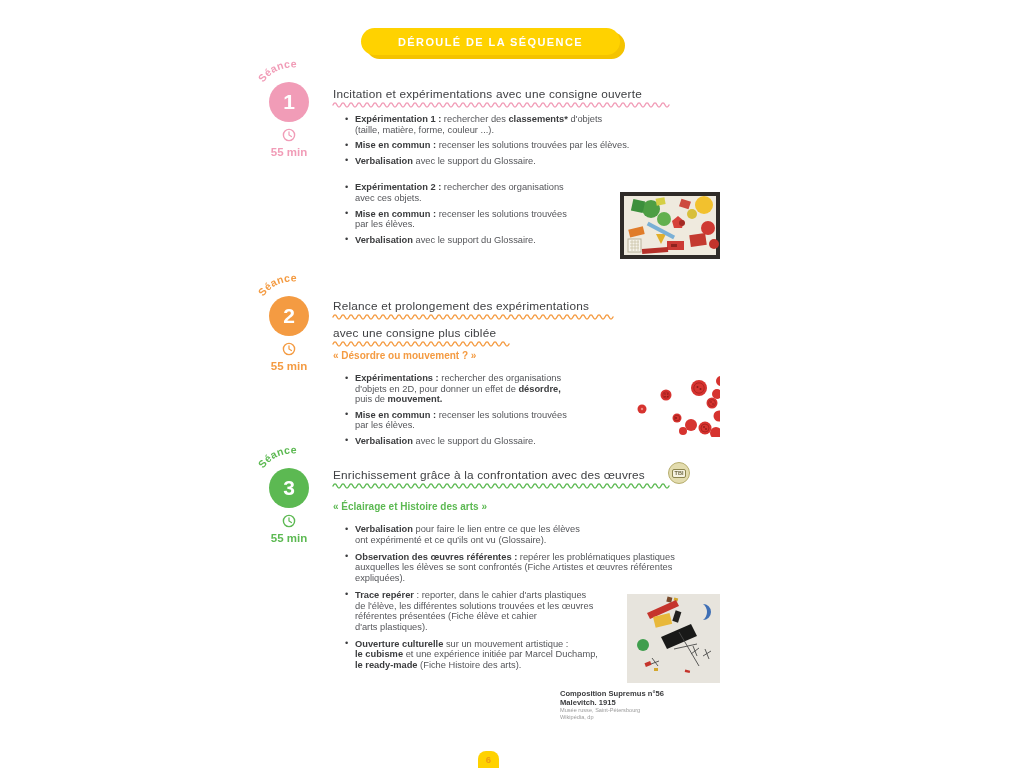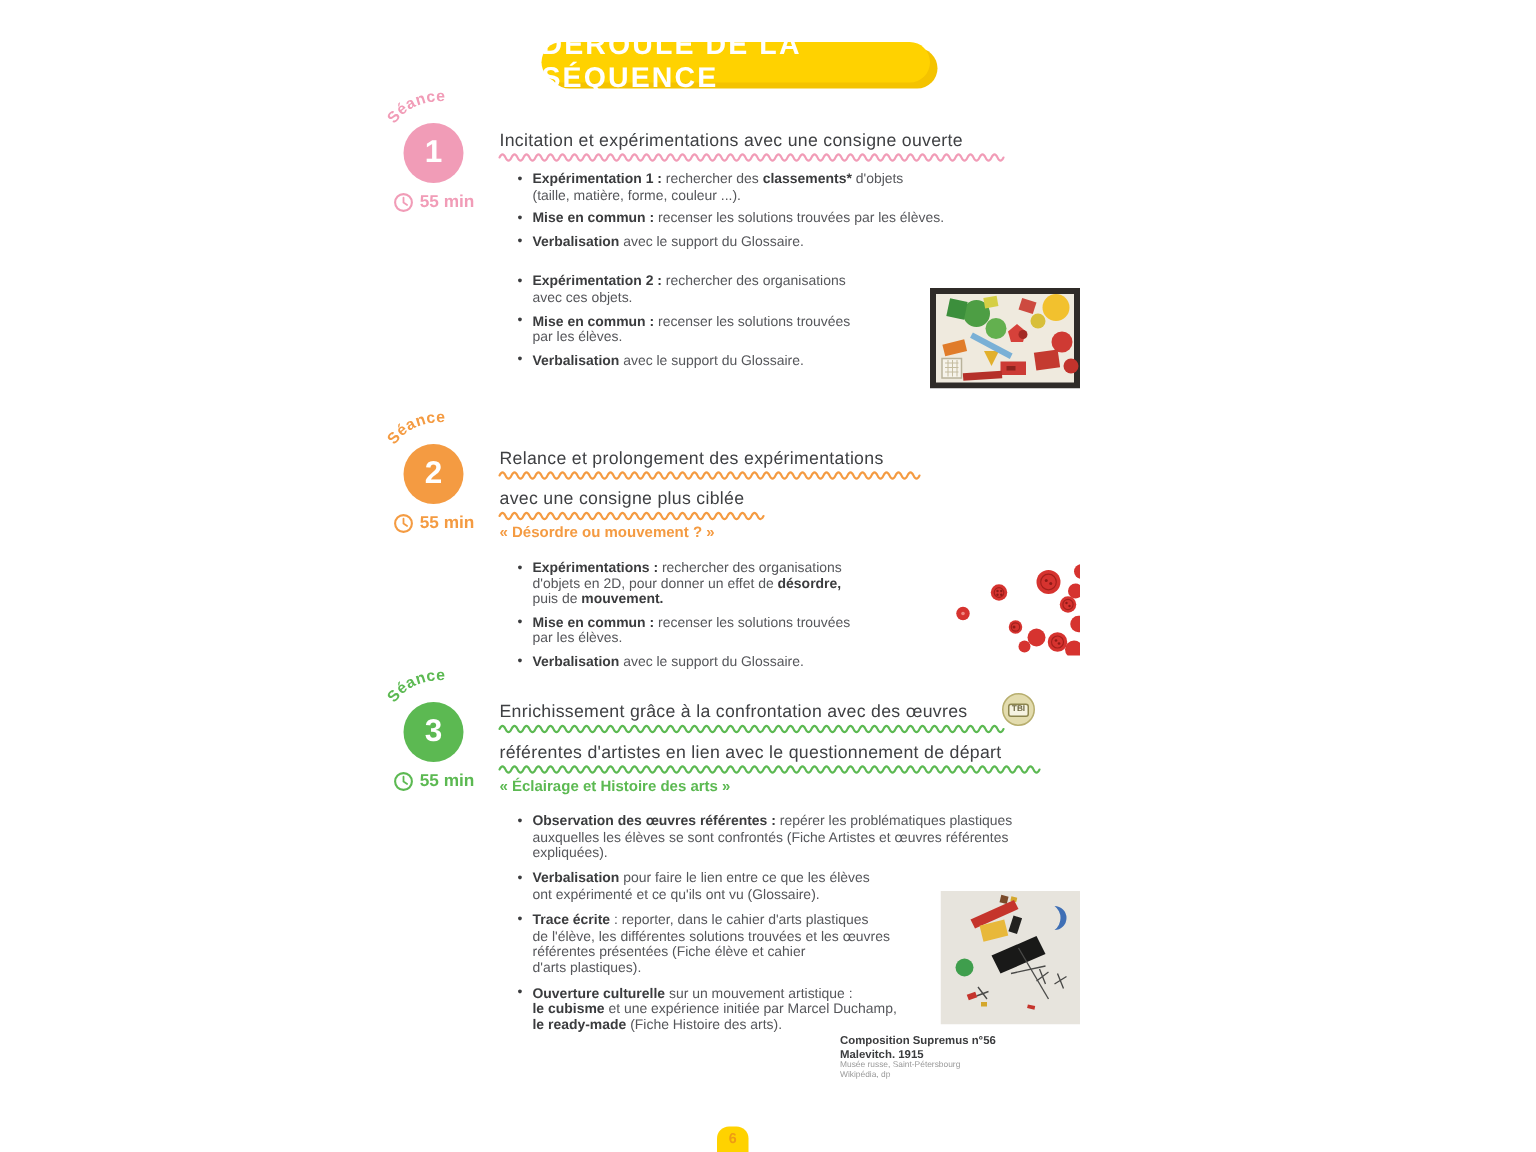--- a/index.html
+++ b/index.html
@@ -3,32 +3,32 @@
 <meta charset="utf-8">
 <style>
   html,body{margin:0;padding:0;background:#ffffff;}
   .page{position:relative;width:1024px;height:768px;background:#ffffff;overflow:hidden;
         font-family:"Liberation Sans", sans-serif;}
 
   
   .banner{position:absolute;left:361px;top:28px;width:259px;height:27px;
           background:#ffd200;border-radius:15px;box-shadow:5px 4px 0 #f4c300;
           display:flex;align-items:center;justify-content:center;}
-  .banner span{color:#ffffff;font-weight:bold;font-size:19px;letter-spacing:1.4px;}
+  .banner span{color:#ffffff;font-weight:bold;font-size:11px;letter-spacing:1.4px;}
 
   
   .seance{position:absolute;left:0;width:1024px;}
   .s1{top:62px;}  .s2{top:276px;}  .s3{top:448px;}
 
   .badge{position:absolute;left:253px;top:0;width:72px;text-align:center;color:var(--accent);}
   .badge .arc{display:block;margin:0 auto;overflow:visible;color:var(--accent);}
   .circle{width:40px;height:40px;border-radius:50%;background:var(--accent);
           margin:-2px auto 0 auto;display:flex;align-items:center;justify-content:center;
           color:#ffffff;font-size:21px;font-weight:bold;}
-  .duration{margin-top:6px;display:flex;align-items:center;justify-content:center;gap:4px;}
+  .duration{margin-top:6px;display:flex;align-items:center;justify-content:center;gap:4px;flex-direction:column;}
   .duration svg{overflow:visible;}
   .duration span{font-weight:bold;font-size:11.5px;color:var(--accent);}
 
   .content{position:absolute;left:333px;top:22px;width:400px;}
   .s2 .content{top:20px;} .s3 .content{top:17px;}
 
   .title-line{position:relative;display:table;margin:0 0 9px 0;}
   .title-line .t{font-size:11.8px;font-weight:normal;color:#3f4043;letter-spacing:.2px;
                  line-height:13px;white-space:nowrap;}
   svg.wave{position:absolute;left:0;bottom:-6px;width:100%;height:7px;overflow:visible;
@@ -175,30 +175,29 @@
       <div class="title-line">
         <span class="t">Enrichissement grâce à la confrontation avec des œuvres</span>
         <svg class="wave">
             <path d="M0 4 q 2 -4.2 4 0 q 2 4.2 4 0 q 2 -4.2 4 0 q 2 4.2 4 0 q 2 -4.2 4 0 q 2 4.2 4 0 q 2 -4.2 4 0 q 2 4.2 4 0 q 2 -4.2 4 0 q 2 4.2 4 0 q 2 -4.2 4 0 q 2 4.2 4 0 q 2 -4.2 4 0 q 2 4.2 4 0 q 2 -4.2 4 0 q 2 4.2 4 0 q 2 -4.2 4 0 q 2 4.2 4 0 q 2 -4.2 4 0 q 2 4.2 4 0 q 2 -4.2 4 0 q 2 4.2 4 0 q 2 -4.2 4 0 q 2 4.2 4 0 q 2 -4.2 4 0 q 2 4.2 4 0 q 2 -4.2 4 0 q 2 4.2 4 0 q 2 -4.2 4 0 q 2 4.2 4 0 q 2 -4.2 4 0 q 2 4.2 4 0 q 2 -4.2 4 0 q 2 4.2 4 0 q 2 -4.2 4 0 q 2 4.2 4 0 q 2 -4.2 4 0 q 2 4.2 4 0 q 2 -4.2 4 0 q 2 4.2 4 0 q 2 -4.2 4 0 q 2 4.2 4 0 q 2 -4.2 4 0 q 2 4.2 4 0 q 2 -4.2 4 0 q 2 4.2 4 0 q 2 -4.2 4 0 q 2 4.2 4 0 q 2 -4.2 4 0 q 2 4.2 4 0 q 2 -4.2 4 0 q 2 4.2 4 0 q 2 -4.2 4 0 q 2 4.2 4 0 q 2 -4.2 4 0 q 2 4.2 4 0 q 2 -4.2 4 0 q 2 4.2 4 0 q 2 -4.2 4 0 q 2 4.2 4 0 q 2 -4.2 4 0 q 2 4.2 4 0 q 2 -4.2 4 0 q 2 4.2 4 0 q 2 -4.2 4 0 q 2 4.2 4 0 q 2 -4.2 4 0 q 2 4.2 4 0 q 2 -4.2 4 0 q 2 4.2 4 0 q 2 -4.2 4 0 q 2 4.2 4 0 q 2 -4.2 4 0 q 2 4.2 4 0 q 2 -4.2 4 0 q 2 4.2 4 0 q 2 -4.2 4 0 q 2 4.2 4 0 q 2 -4.2 4 0 q 2 4.2 4 0 q 2 -4.2 4 0 q 2 4.2 4 0 q 2 -4.2 4 0 q 2 4.2 4 0" fill="none" stroke="currentColor" stroke-width="1.4" stroke-linecap="round"></path>
           </svg>
         <div class="tbi">
           <span class="scr">TBI</span>
         </div>
       </div>
       <div class="title-line">
-        <span class="t">référentes d'artistes en lien avec le questionnement de départ</span>
         <svg class="wave">
             <path d="M0 4 q 2 -4.2 4 0 q 2 4.2 4 0 q 2 -4.2 4 0 q 2 4.2 4 0 q 2 -4.2 4 0 q 2 4.2 4 0 q 2 -4.2 4 0 q 2 4.2 4 0 q 2 -4.2 4 0 q 2 4.2 4 0 q 2 -4.2 4 0 q 2 4.2 4 0 q 2 -4.2 4 0 q 2 4.2 4 0 q 2 -4.2 4 0 q 2 4.2 4 0 q 2 -4.2 4 0 q 2 4.2 4 0 q 2 -4.2 4 0 q 2 4.2 4 0 q 2 -4.2 4 0 q 2 4.2 4 0 q 2 -4.2 4 0 q 2 4.2 4 0 q 2 -4.2 4 0 q 2 4.2 4 0 q 2 -4.2 4 0 q 2 4.2 4 0 q 2 -4.2 4 0 q 2 4.2 4 0 q 2 -4.2 4 0 q 2 4.2 4 0 q 2 -4.2 4 0 q 2 4.2 4 0 q 2 -4.2 4 0 q 2 4.2 4 0 q 2 -4.2 4 0 q 2 4.2 4 0 q 2 -4.2 4 0 q 2 4.2 4 0 q 2 -4.2 4 0 q 2 4.2 4 0 q 2 -4.2 4 0 q 2 4.2 4 0 q 2 -4.2 4 0 q 2 4.2 4 0 q 2 -4.2 4 0 q 2 4.2 4 0 q 2 -4.2 4 0 q 2 4.2 4 0 q 2 -4.2 4 0 q 2 4.2 4 0 q 2 -4.2 4 0 q 2 4.2 4 0 q 2 -4.2 4 0 q 2 4.2 4 0 q 2 -4.2 4 0 q 2 4.2 4 0 q 2 -4.2 4 0 q 2 4.2 4 0 q 2 -4.2 4 0 q 2 4.2 4 0 q 2 -4.2 4 0 q 2 4.2 4 0 q 2 -4.2 4 0 q 2 4.2 4 0 q 2 -4.2 4 0 q 2 4.2 4 0 q 2 -4.2 4 0 q 2 4.2 4 0 q 2 -4.2 4 0 q 2 4.2 4 0 q 2 -4.2 4 0 q 2 4.2 4 0 q 2 -4.2 4 0 q 2 4.2 4 0 q 2 -4.2 4 0 q 2 4.2 4 0 q 2 -4.2 4 0 q 2 4.2 4 0 q 2 -4.2 4 0 q 2 4.2 4 0 q 2 -4.2 4 0 q 2 4.2 4 0 q 2 -4.2 4 0 q 2 4.2 4 0 q 2 -4.2 4 0 q 2 4.2 4 0 q 2 -4.2 4 0 q 2 4.2 4 0" fill="none" stroke="currentColor" stroke-width="1.4" stroke-linecap="round"></path>
           </svg>
       </div>
       <div class="subtitle">« Éclairage et Histoire des arts »</div>
       <ul class="bullets">
+        <li><span class="seg-b">Verbalisation</span><span class="seg-n"> pour faire le lien entre ce que les élèves</span><br><span class="seg-n">ont expérimenté et ce qu'ils ont vu (</span><span class="seg-i">Glossaire</span><span class="seg-n">).</span></li>
         <li><span class="seg-b">Observation des œuvres référentes : </span><span class="seg-n">repérer les problématiques plastiques</span><br><span class="seg-n">auxquelles les élèves se sont confrontés (</span><span class="seg-i">Fiche Artistes et œuvres référentes</span><br><span class="seg-i">expliquées</span><span class="seg-n">).</span></li>
-        <li><span class="seg-b">Verbalisation</span><span class="seg-n"> pour faire le lien entre ce que les élèves</span><br><span class="seg-n">ont expérimenté et ce qu'ils ont vu (</span><span class="seg-i">Glossaire</span><span class="seg-n">).</span></li>
-        <li><span class="seg-b">Trace écrite</span><span class="seg-n"> : reporter, dans le cahier d'arts plastiques</span><br><span class="seg-n">de l'élève, les différentes solutions trouvées et les œuvres</span><br><span class="seg-n">référentes présentées (</span><span class="seg-i">Fiche élève et cahier</span><br><span class="seg-i">d'arts plastiques</span><span class="seg-n">).</span></li>
+        <li><span class="seg-b">Trace repérer</span><span class="seg-n"> : reporter, dans le cahier d'arts plastiques</span><br><span class="seg-n">de l'élève, les différentes solutions trouvées et les œuvres</span><br><span class="seg-n">référentes présentées (</span><span class="seg-i">Fiche élève et cahier</span><br><span class="seg-i">d'arts plastiques</span><span class="seg-n">).</span></li>
         <li><span class="seg-b">Ouverture culturelle</span><span class="seg-n"> sur un mouvement artistique :</span><br><span class="seg-b">le cubisme</span><span class="seg-n"> et une expérience initiée par Marcel Duchamp,</span><br><span class="seg-b">le ready-made</span><span class="seg-n"> (</span><span class="seg-i">Fiche Histoire des arts</span><span class="seg-n">).</span></li>
       </ul>
     </div>
   </section>
 
   <div class="fig" id="fig1">
     <svg width="100" height="67" viewBox="0 0 100 67">
       <rect x="0" y="0" width="100" height="67" fill="#2f2b28"></rect>
       <rect x="4" y="4" width="92" height="59" fill="#efeade"></rect>
       <circle cx="84" cy="13" r="9" fill="#f2c12e"></circle>

